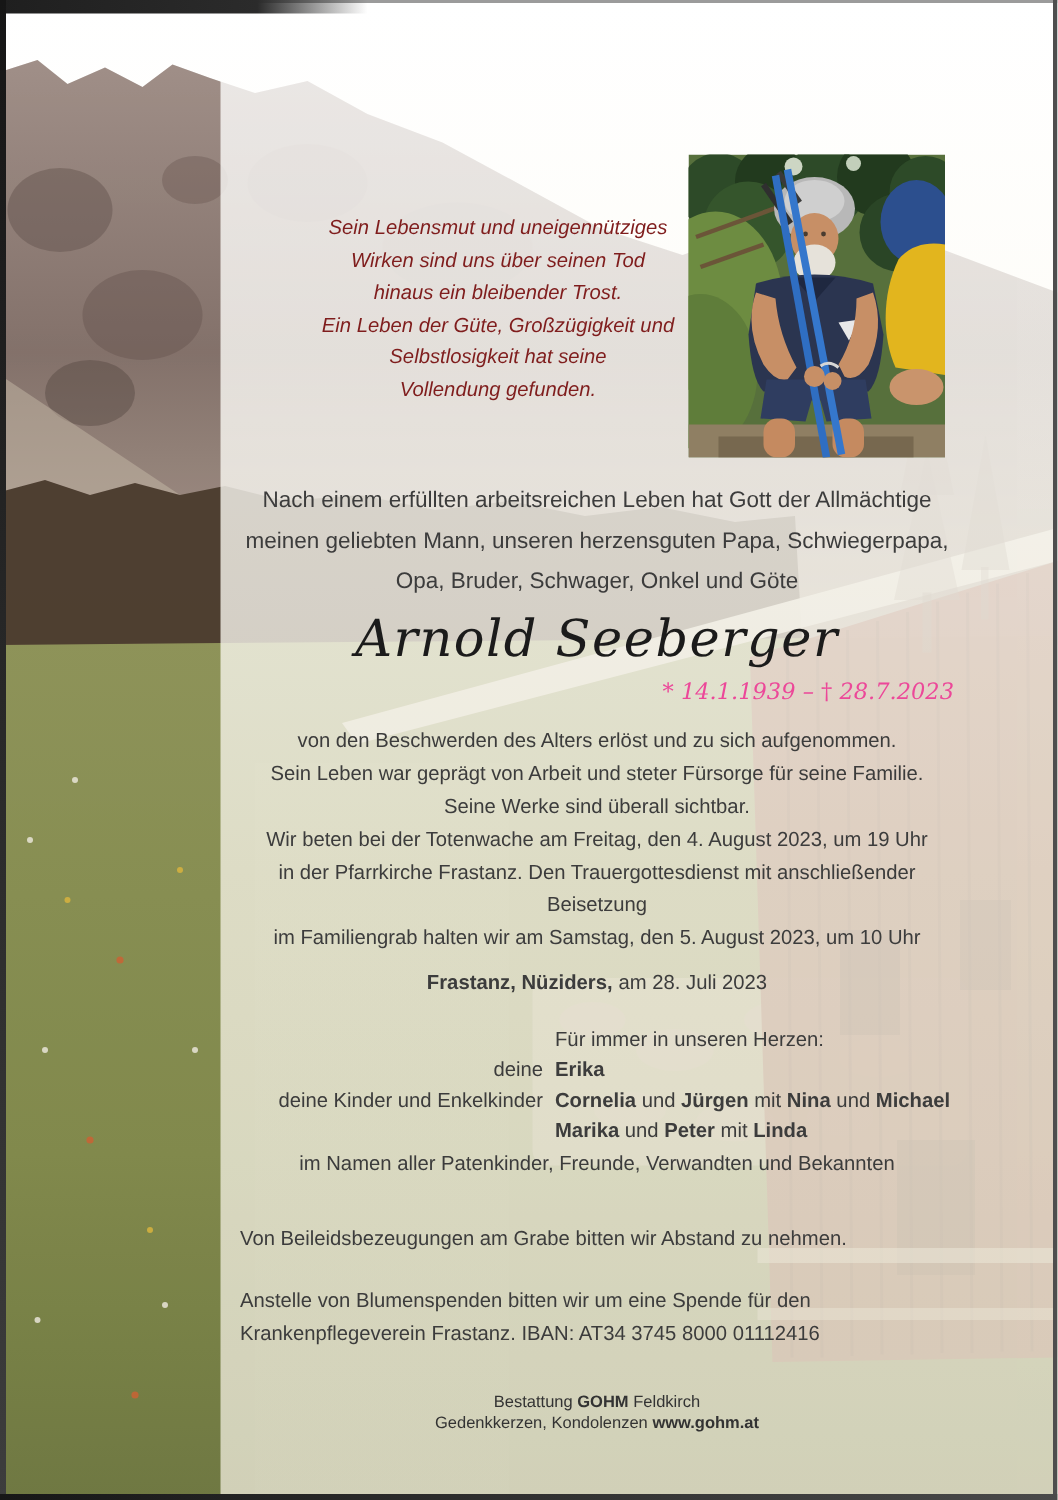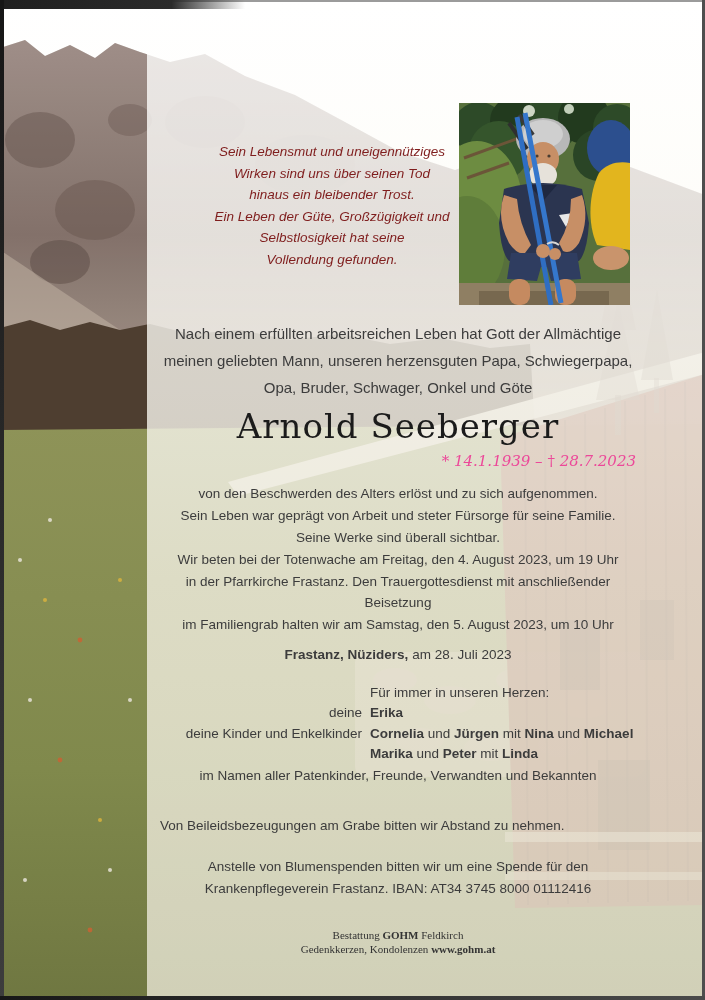--- a/index.html
+++ b/index.html
@@ -19,40 +19,40 @@
   .edge-bottom{left:0;bottom:0;width:705px;height:4px;background:linear-gradient(90deg,#171717,#4a4a4a);}
 
   .quote{
     position:absolute;left:112px;top:141px;width:440px;z-index:5;
     text-align:center;font-style:italic;font-size:13.5px;line-height:21.5px;color:#7f1d1d;
   }
   .portrait{position:absolute;left:459px;top:103px;width:171px;height:202px;z-index:6;}
 
   .block{position:absolute;left:160px;width:476px;z-index:5;}
   .intro{top:320px;font-size:15px;line-height:27px;text-align:center;}
-  .name{top:404px;text-align:center;font-family:"DejaVu Serif",serif;
+  .name{top:404px;text-align:center;font-family:"DejaVu Serif",serif;font-style:italic;
         font-size:34px;line-height:44px;color:#1b1b1b;letter-spacing:1px;}
   .dates{top:452px;text-align:right;font-family:"DejaVu Serif",serif;font-style:italic;
          font-size:15px;color:#ec4899;}
   .dates .sym{font-style:normal;font-size:15px;}
   .passing{top:483px;font-size:13.5px;line-height:22px;text-align:center;}
   .service{top:549px;font-size:13.5px;line-height:21.5px;text-align:center;}
   .dateline{top:647px;font-size:13.5px;text-align:center;}
   .dateline .places{font-weight:bold;}
   .dateline .dldate{margin-left:4px;}
   .family{top:682px;font-size:13.5px;}
   .family-heading{margin-left:210px;line-height:21px;}
   .family-row{display:flex;line-height:20.5px;}
   .family-label{flex:0 0 202px;width:202px;text-align:right;}
   .family-names{margin-left:8px;text-align:left;}
   .seg-b{font-weight:bold;}
   .family-closing{text-align:center;line-height:20.5px;margin-top:1px;}
   .condolence{top:818px;font-size:13.5px;}
-  .donation{top:856px;font-size:13.5px;line-height:22px;text-align:center;}
-  .footer{top:928px;text-align:center;font-family:Liberation Serif, serif;
+  .donation{top:856px;font-size:13.5px;line-height:22px;}
+  .footer{top:928px;text-align:center;font-family:Liberation Sans, sans-serif;
           font-size:11px;line-height:14px;color:#333;}
 </style>
 </head>
 <body>
 
 <svg class="bg-svg" viewBox="0 0 705 1000" aria-hidden="true">
   <defs>
     <linearGradient id="mg" x1="0" y1="0" x2="0" y2="1">
       <stop offset="0" stop-color="#9d8c85"></stop>
         <stop offset="0.5" stop-color="#806e67"></stop>

